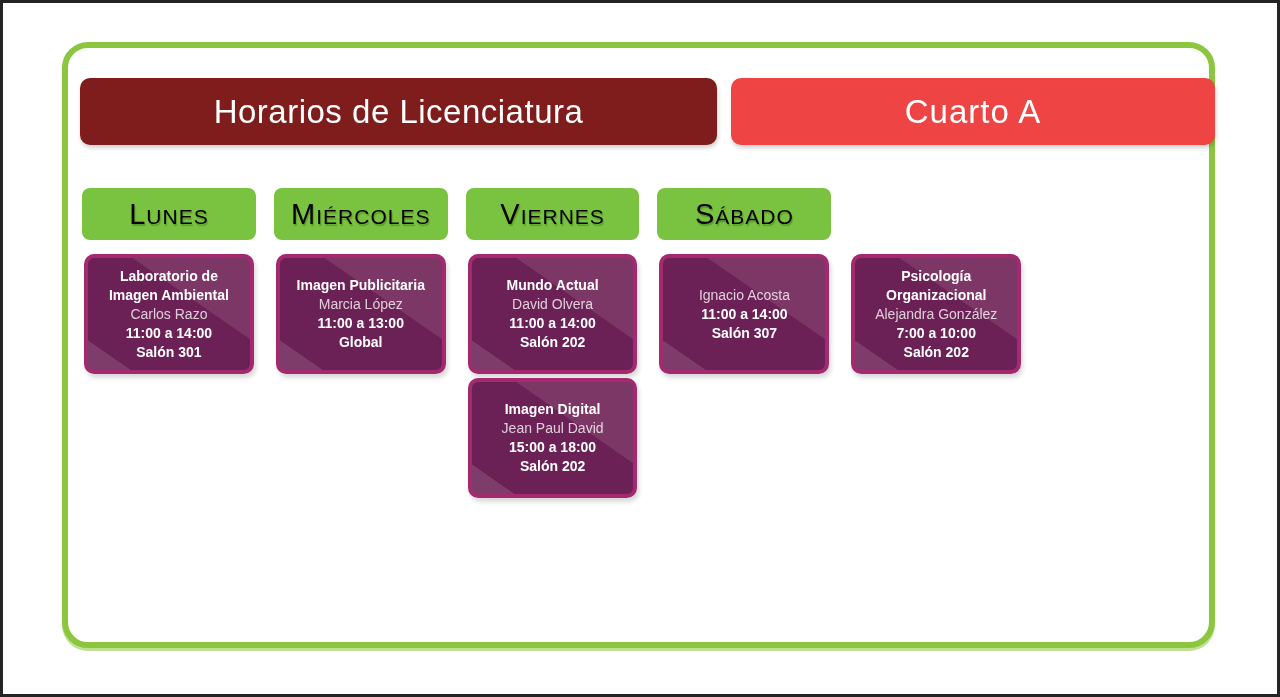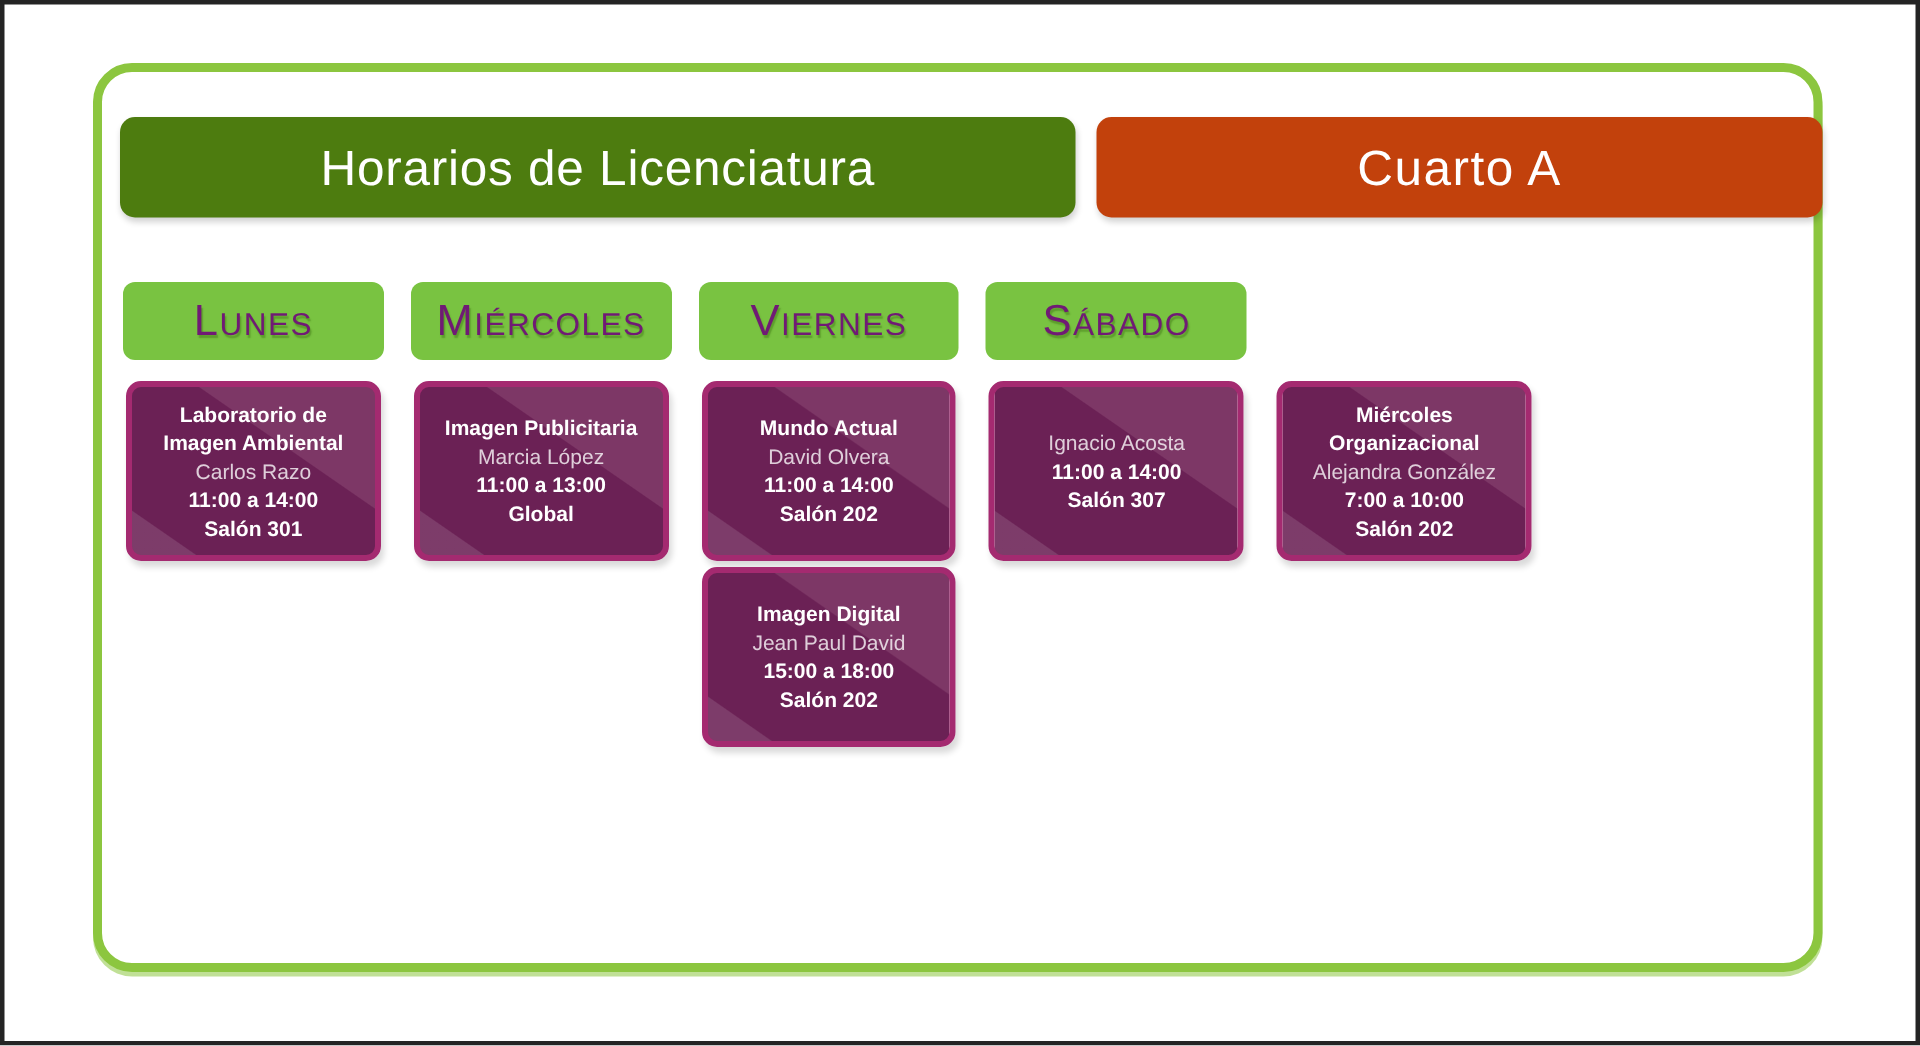--- a/index.html
+++ b/index.html
@@ -26,38 +26,38 @@
     background: #ffffff;
     box-shadow: 0 3px 0 rgba(140, 198, 63, 0.55);
   }
 
   .title-bar {
     position: absolute;
     left: 77px;
     top: 75px;
     width: 637px;
     height: 67px;
-    background: #4d7c0f;
+    background: #7f1d1d;
     border-radius: 10px;
     display: flex;
     align-items: center;
     justify-content: center;
     color: #ffffff;
     font-size: 33px;
     letter-spacing: 0.5px;
     box-shadow: 1px 3px 4px rgba(0,0,0,0.18);
   }
 
   .group-bar {
     position: absolute;
     left: 728px;
     top: 75px;
     width: 484px;
     height: 67px;
-    background: #c2410c;
+    background: #ef4444;
     border-radius: 10px;
     display: flex;
     align-items: center;
     justify-content: center;
     color: #ffffff;
     font-size: 33px;
     letter-spacing: 1px;
     box-shadow: 1px 3px 4px rgba(0,0,0,0.18);
   }
 
@@ -73,21 +73,21 @@
   .days-row { top: 185px; height: 52px; }
   .row-1 { top: 251px; height: 120px; }
   .row-2 { top: 375px; height: 120px; }
 
   .day-pill {
     background: #79c341;
     border-radius: 8px;
     height: 52px;
     line-height: 52px;
     text-align: center;
-    color: #701a75;
+    color: #000000;
     font-size: 21px;
     letter-spacing: 1px;
     text-transform: uppercase;
     text-shadow: 1px 2px 1px rgba(58, 110, 18, 0.45);
     overflow: hidden;
   }
   .day-pill::first-letter {
     font-size: 29px;
   }
 
@@ -155,21 +155,21 @@
       <div class="instructor">David Olvera</div>
       <div class="course-time">11:00 a 14:00</div>
       <div class="course-room">Salón 202</div>
     </div>
     <div class="card">
       <div class="instructor">Ignacio Acosta</div>
       <div class="course-time">11:00 a 14:00</div>
       <div class="course-room">Salón 307</div>
     </div>
     <div class="card">
-      <div class="course-title">Miércoles Organizacional</div>
+      <div class="course-title">Psicología Organizacional</div>
       <div class="instructor">Alejandra González</div>
       <div class="course-time">7:00 a 10:00</div>
       <div class="course-room">Salón 202</div>
     </div>
     <div></div>
   </div>
 
   <div class="cards-row row-2">
     <div></div>
     <div></div>

